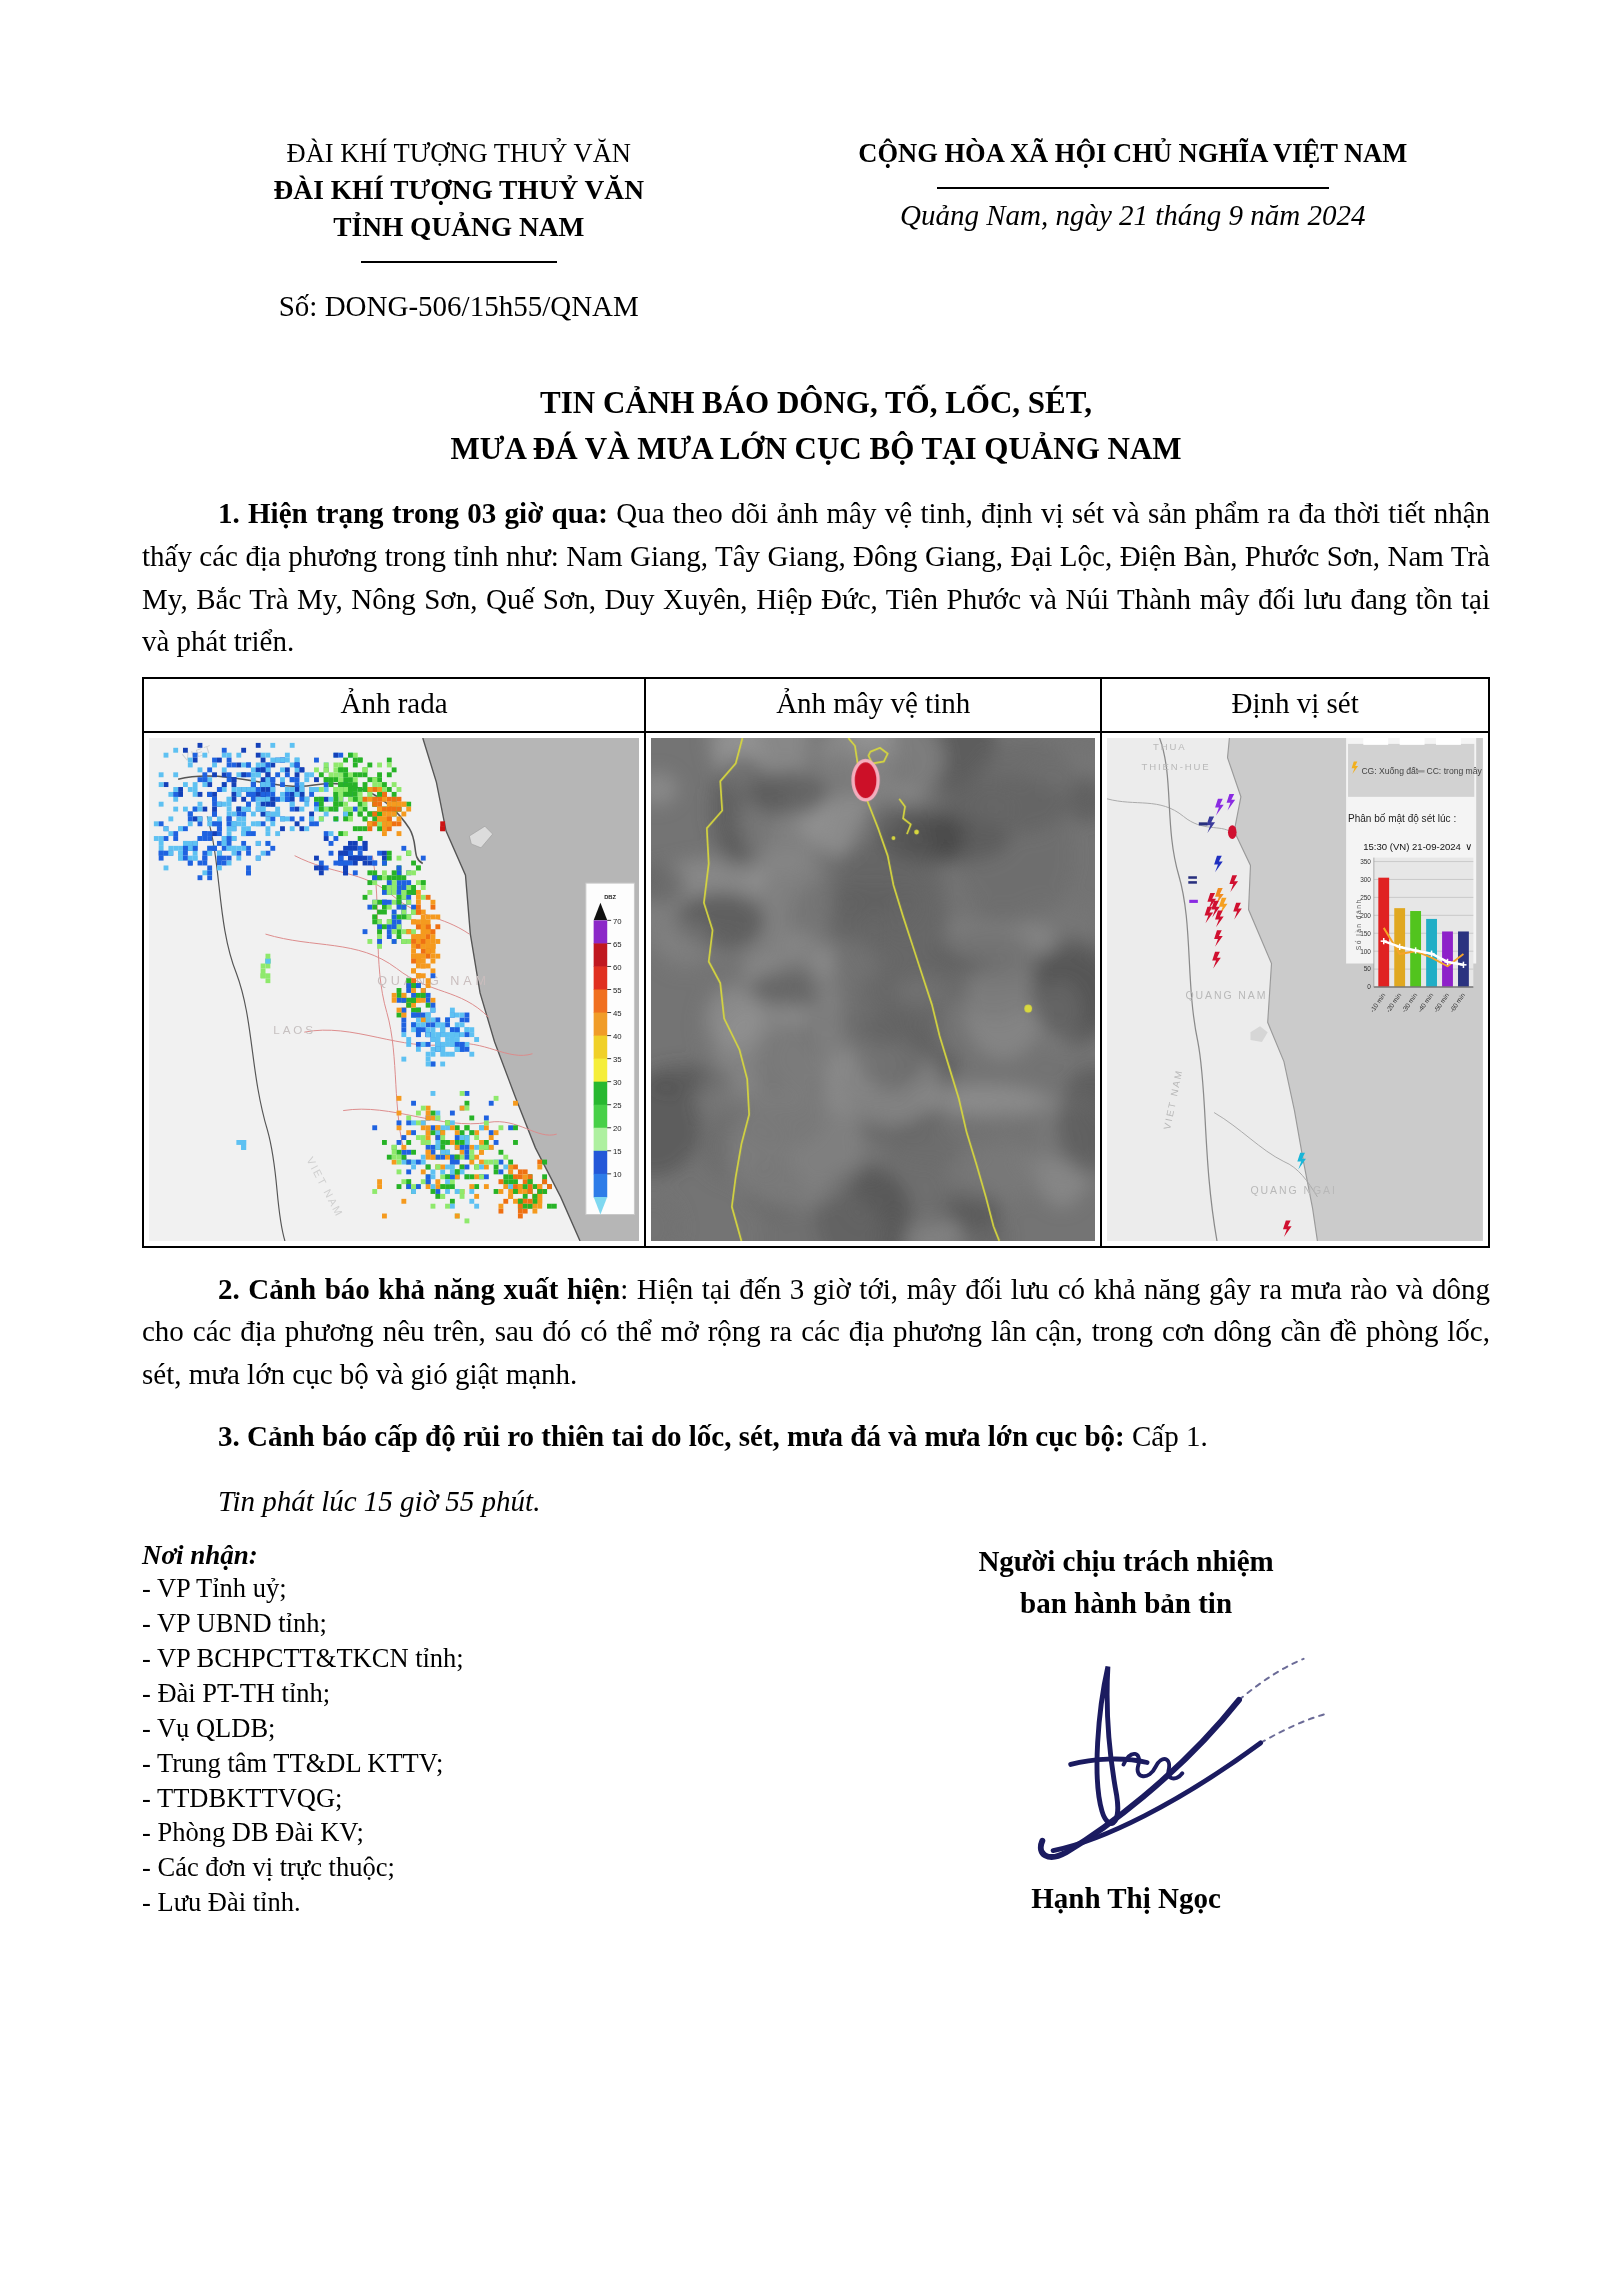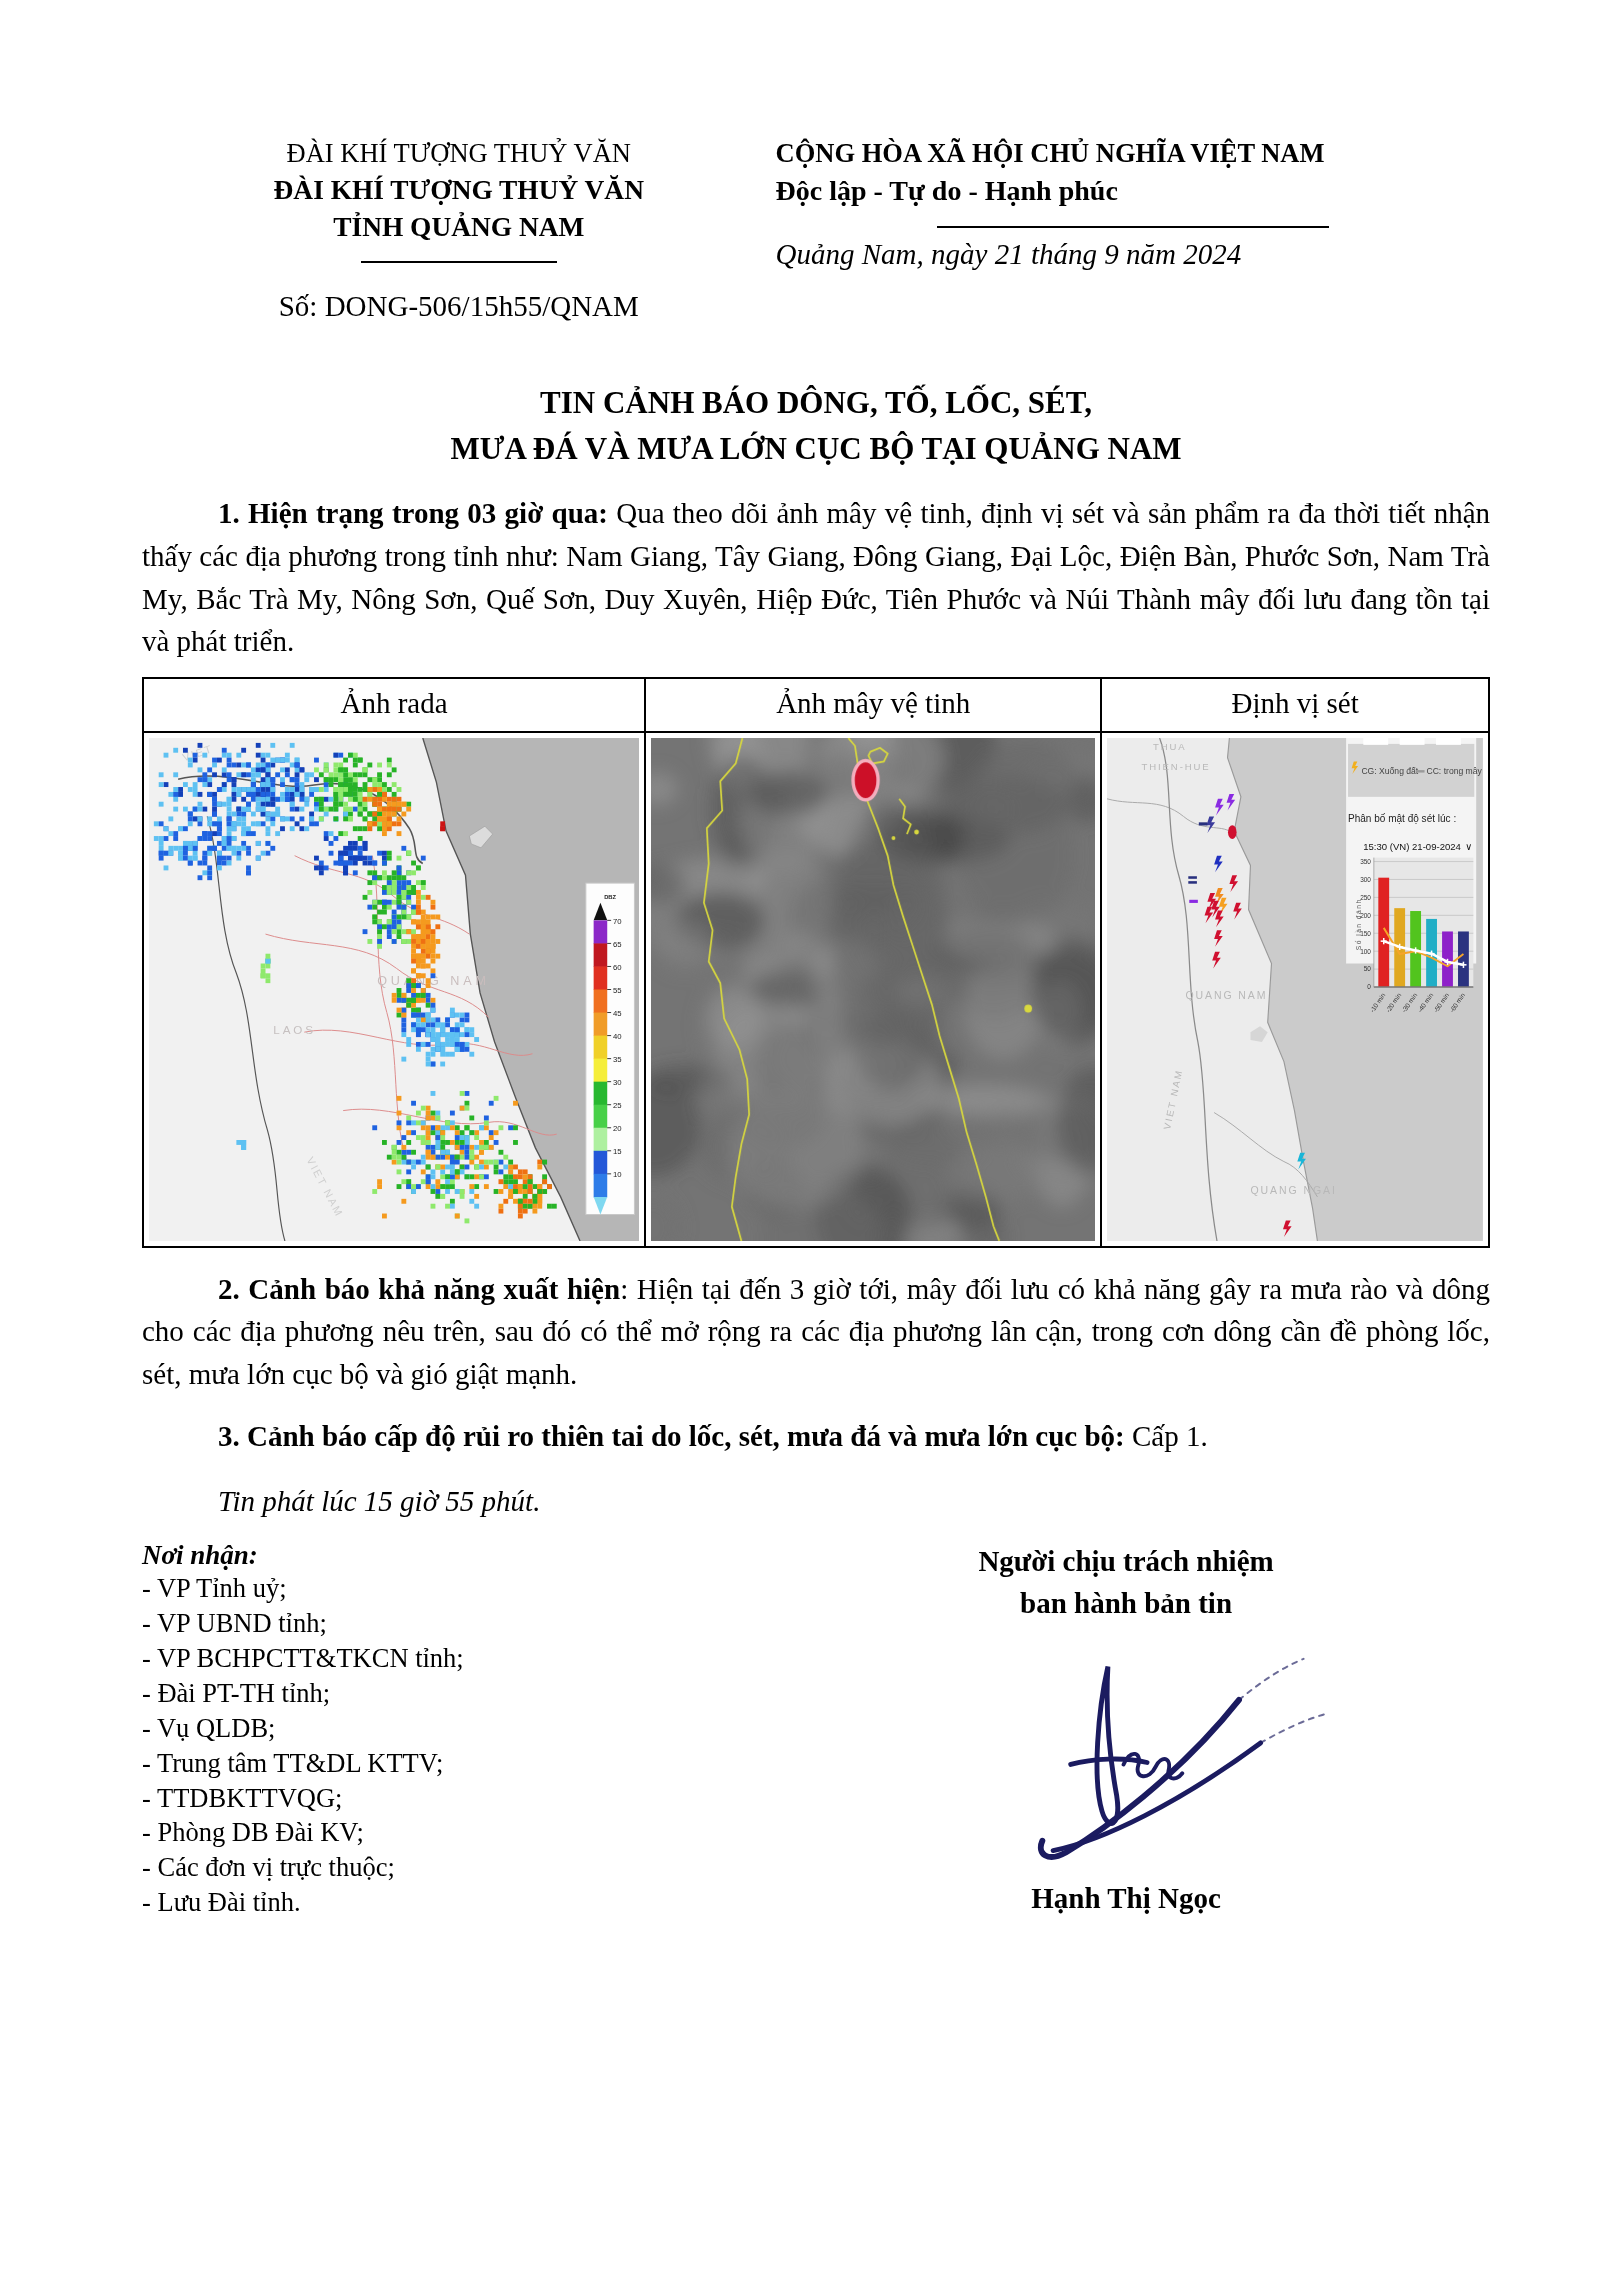--- a/index.html
+++ b/index.html
@@ -2,21 +2,21 @@
 <html><head>
 <meta charset="utf-8">
 <style>
   html,body{margin:0;padding:0;background:#ffffff;}
   body{width:1621px;height:2293px;overflow:hidden;color:#000;
        font-family:"Liberation Serif","DejaVu Serif",serif;}
   .page{position:relative;width:1348px;padding:135px 131px 0 142px;}
   
   .hdr{display:flex;}
   .hdr-left{width:47%;text-align:center;}
-  .hdr-right{width:53%;text-align:left;}
+  .hdr-right{width:53%;text-align:center;}
   .h-line{font-size:26.5px;line-height:1.38;}
   .h-line-b{font-size:27.4px;line-height:1.38;font-weight:bold;}
   .rule-s{width:196px;border-top:2px solid #000;margin:13.7px auto 11.8px;}
   .rule-l{width:392px;border-top:2px solid #000;margin:15.7px auto 9.8px;}
   .doc-number{font-size:29px;margin-top:27px;}
   .date-line{font-size:29px;font-style:italic;margin-top:5.9px;}
   
   .title{margin-top:57px;text-align:center;font-weight:bold;font-size:31px;line-height:1.5;}
   
   .para{font-size:29px;line-height:1.47;text-align:justify;text-indent:76px;margin:19.6px 0 13.7px;}
@@ -46,21 +46,20 @@
   <div class="hdr">
     <div class="hdr-left">
       <div class="h-line">ĐÀI KHÍ TƯỢNG THUỶ VĂN</div>
       <div class="h-line-b">ĐÀI KHÍ TƯỢNG THUỶ VĂN</div>
       <div class="h-line-b">TỈNH QUẢNG NAM</div>
       <div class="rule-s"></div>
       <div class="doc-number">Số: DONG-506/15h55/QNAM</div>
     </div>
     <div class="hdr-right">
       <div class="h-line-b" style="font-size:26.5px">CỘNG HÒA XÃ HỘI CHỦ NGHĨA VIỆT NAM</div>
-      <div class="h-line-b" style="font-size:28px">Độc lập - Tự do - Hạnh phúc</div>
       <div class="rule-l"></div>
       <div class="date-line">Quảng Nam, ngày 21 tháng 9 năm 2024</div>
     </div>
   </div>
 
   <div class="title">
     <div>TIN CẢNH BÁO DÔNG, TỐ, LỐC, SÉT,</div>
     <div>MƯA ĐÁ VÀ MƯA LỚN CỤC BỘ TẠI QUẢNG NAM</div>
   </div>
 

